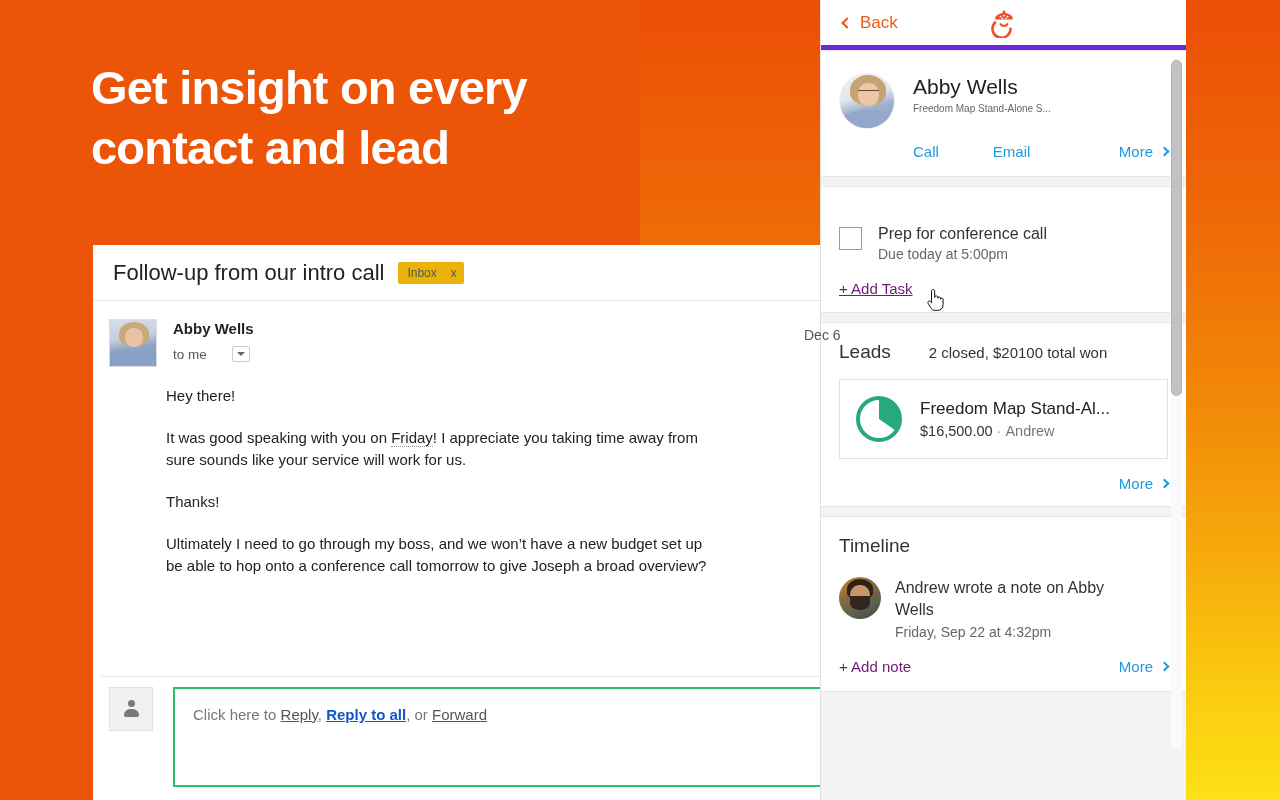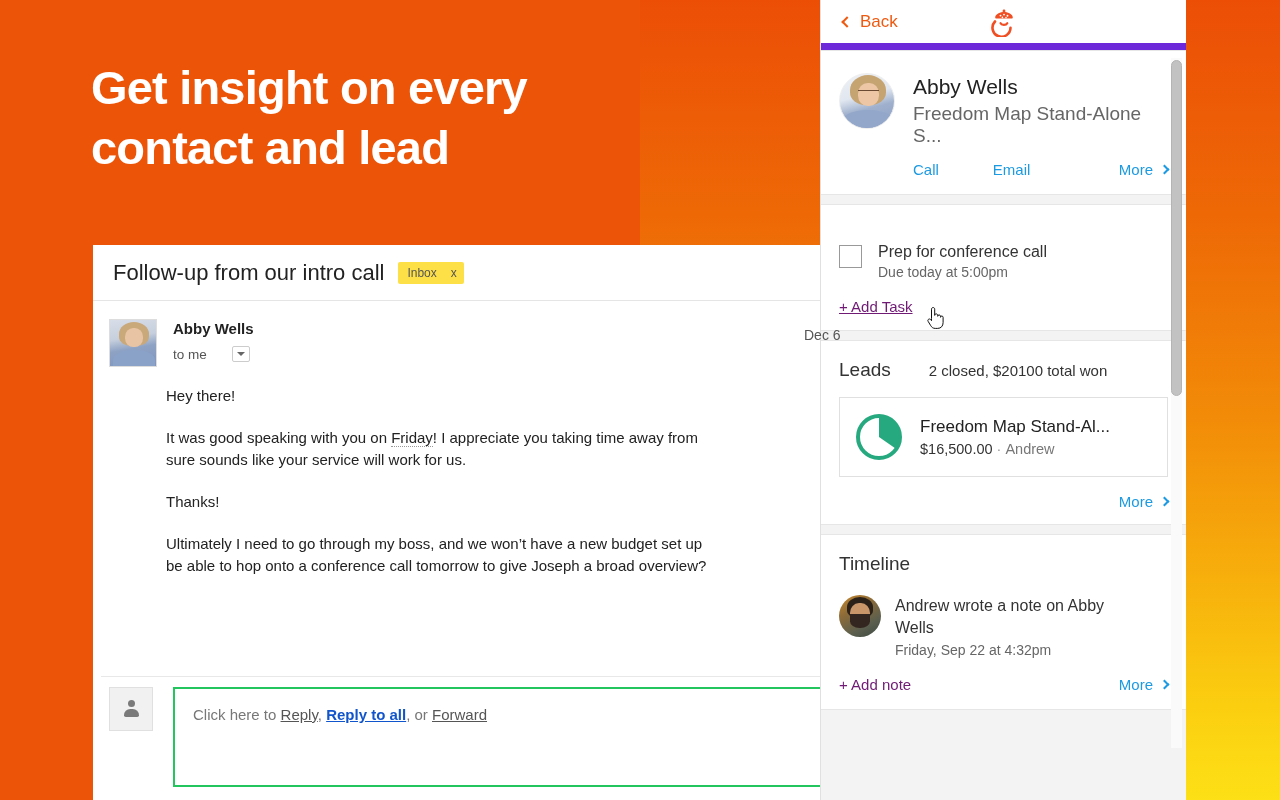--- a/index.html
+++ b/index.html
@@ -44,21 +44,21 @@
     height: 56px;
     display: flex; align-items: center;
     padding: 0 0 0 20px;
     border-bottom: 1px solid #e5e5e5;
   }
   #email-subject {
     font-size: 22px; color: #222; white-space: nowrap;
   }
   #inbox-label {
     margin-left: 14px;
-    background: #fde047;
+    background: #eab308;
     color: #555;
     font-size: 12px;
     padding: 4px 7px 4px 9px;
     border-radius: 2px;
     display: flex; align-items: center;
     white-space: nowrap;
   }
   #inbox-label .lbl-x { margin-left: 14px; color: #555; font-size: 12px; }
 
   #email-msg { padding: 18px 0 0 0; position: relative; }
@@ -141,21 +141,21 @@
   
   #crm-panel {
     position: absolute; left: 820px; top: 0;
     width: 366px; height: 800px;
     background: #f3f3f3;
     border-left: 1px solid #e0e0e0;
     overflow: hidden;
   }
   #crm-header {
     height: 50px; background: #ffffff;
-    border-bottom: 7px solid #6d28d9;
+    border-bottom: 5px solid #6d28d9;
     display: flex; align-items: center; position: relative;
   }
   #back-btn {
     display: flex; align-items: center;
     margin-left: 22px; color: #EE5A10; font-size: 17px;
     cursor: pointer;
   }
   #back-btn .chev {
     display: inline-block; width: 8px; height: 8px;
     border-left: 2.4px solid #EE5A10; border-bottom: 2.4px solid #EE5A10;
@@ -210,21 +210,21 @@
   #contact-avatar .glasses {
     position: absolute; left: 18px; top: 16px; width: 21px; height: 4px;
     border-top: 1.5px solid #6b4a33;
   }
   #contact-avatar .body {
     position: absolute; left: 1px; bottom: -8px; width: 54px; height: 26px;
     background: #92a7ca; border-radius: 48% 48% 0 0;
   }
   #contact-text { margin-left: 18px; padding-top: 2px; }
   #contact-name { font-size: 21px; color: #222; }
-  #contact-company { font-size: 19px; color: #666; margin-top: 4px; }
+  #contact-company { font-size: 10px; color: #666; margin-top: 4px; }
   #contact-actions {
     display: flex; align-items: center; margin-top: 14px; margin-left: 74px; gap: 16px;
   }
   .action-link { color: #1C9AE2; font-size: 15px; cursor: pointer; }
   #contact-actions .gap { width: 22px; }
   #contact-actions .spacer { flex: 1; }
 
   
   #tasks-card { padding-top: 18px; padding-bottom: 15px; }
   #task-list { margin-top: 20px; }

